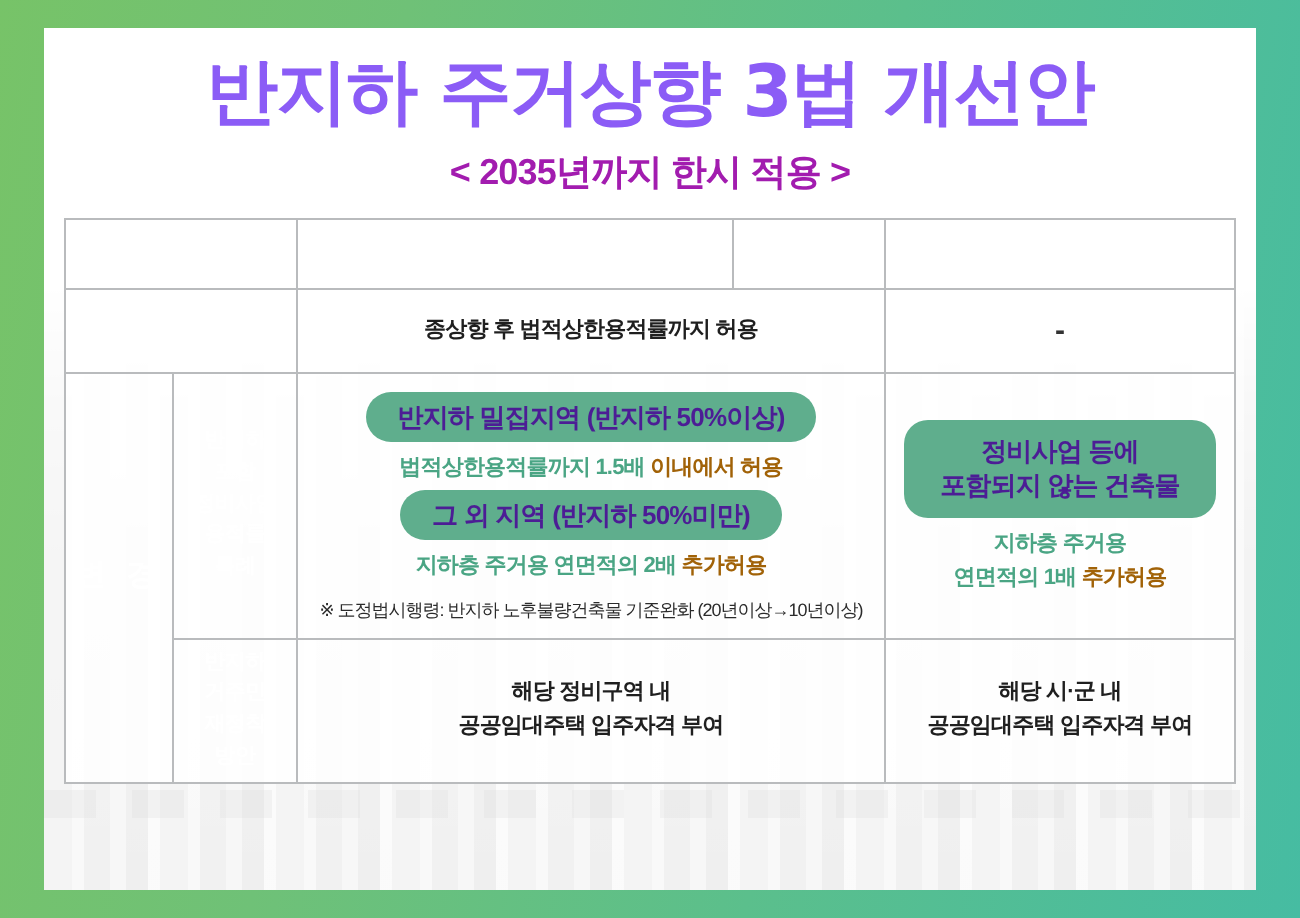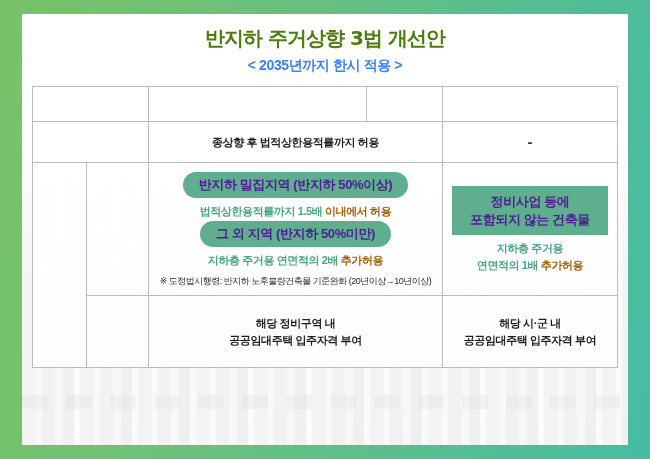--- a/index.html
+++ b/index.html
@@ -42,26 +42,26 @@
   }
   #cityscape:after{
     content:"";position:absolute;left:0;right:0;bottom:36px;height:14px;
     background:repeating-linear-gradient(90deg,
       rgba(140,142,145,.28) 0 26px, rgba(255,255,255,0) 26px 44px);
   }
 
   
   .head{position:relative;z-index:3;text-align:center;padding-top:14px;}
   .title{
-    font-size:20px;font-weight:bold;color:#4d7c0f;
+    font-size:36px;font-weight:bold;color:#8b5cf6;
     letter-spacing:-1px;line-height:1.08;
     font-family:"DejaVu Sans","Liberation Sans",sans-serif;
   }
   .subtitle{
-    margin-top:7px;font-size:14px;font-weight:bold;color:#3b82f6;
+    margin-top:7px;font-size:18px;font-weight:bold;color:#a21caf;
     letter-spacing:-.4px;
   }
 
   
   .tbl-wrap{position:relative;z-index:3;margin:11px 10px 0 10px;}
   table.tbl{
     width:100%;border-collapse:collapse;table-layout:fixed;
   }
   table.tbl td{
     border:1px solid #b9bbbd;
@@ -90,21 +90,21 @@
   .line.g{color:#4aa584;}
   .line .dark{color:#a16207;}
   .dash{font-size:15px;font-weight:bold;color:#333;}
 
   .badge{
     display:inline-block;
     background:#5fae8d;color:#4c1d95;
     font-size:13px;font-weight:bold;letter-spacing:-.4px;
     border-radius:13px;padding:4px 16px;margin:2px 0 5px 0;line-height:1.35;
   }
-  .badge.block{padding:7px 18px;border-radius:0;}
+  .badge.block{padding:7px 18px;border-radius:12px;}
   .note{
     font-size:9px;font-weight:normal;color:#2b2b2b;letter-spacing:-.5px;
     margin-top:7px;
   }
   .stack{line-height:1.55;}
 </style>
 </head>
 <body>
 
 <div id="poster">

